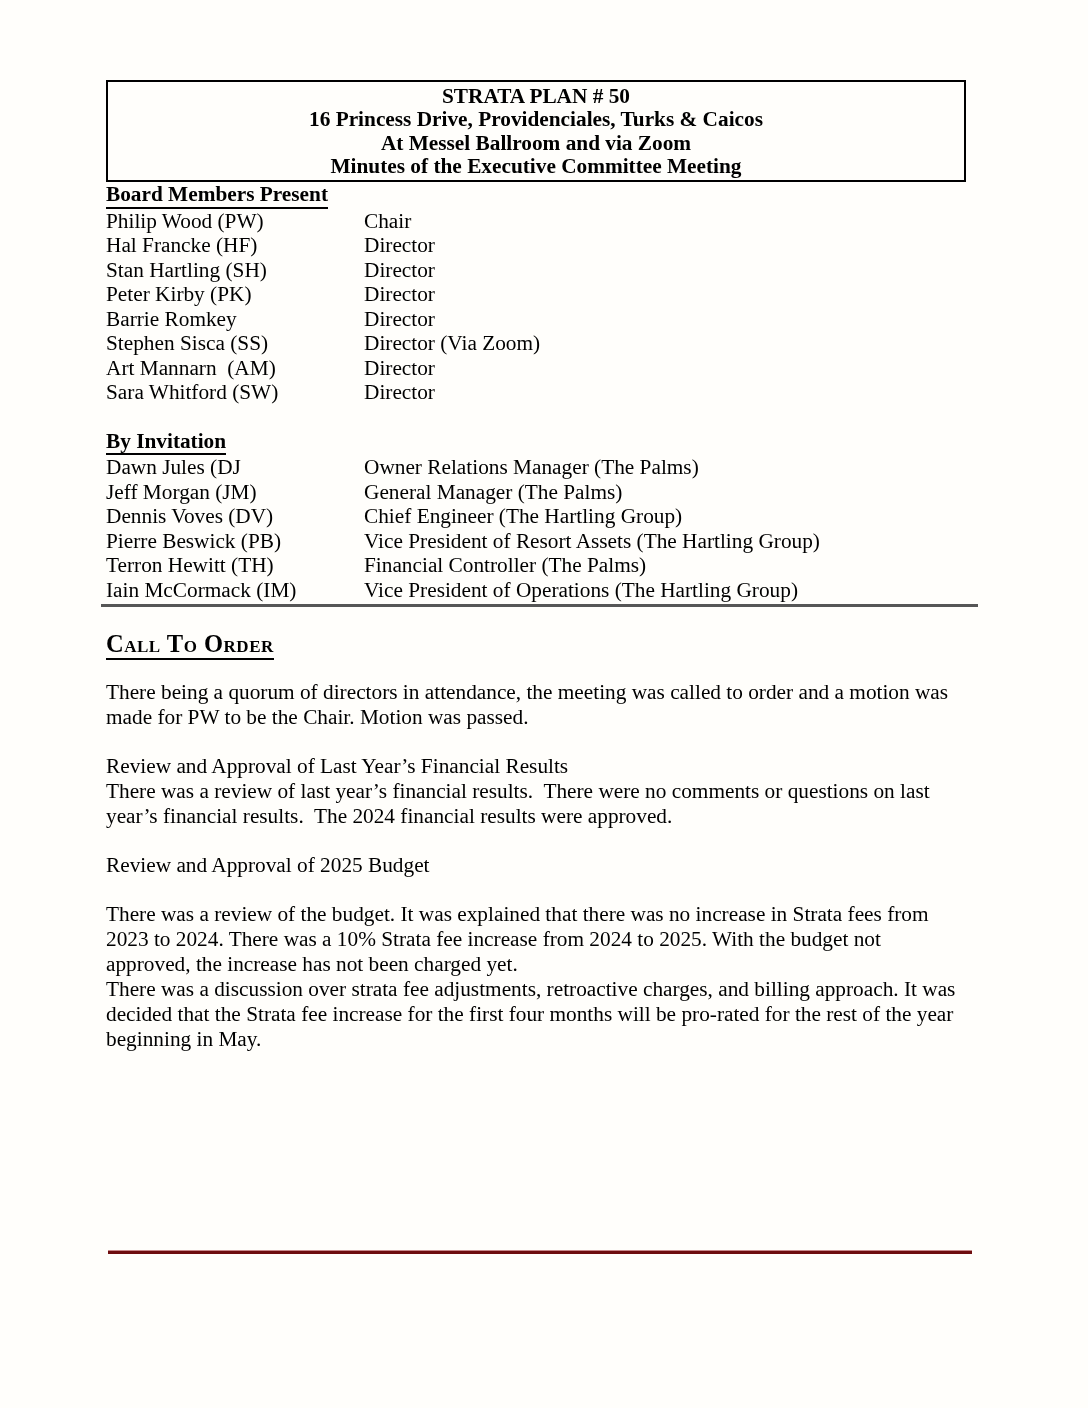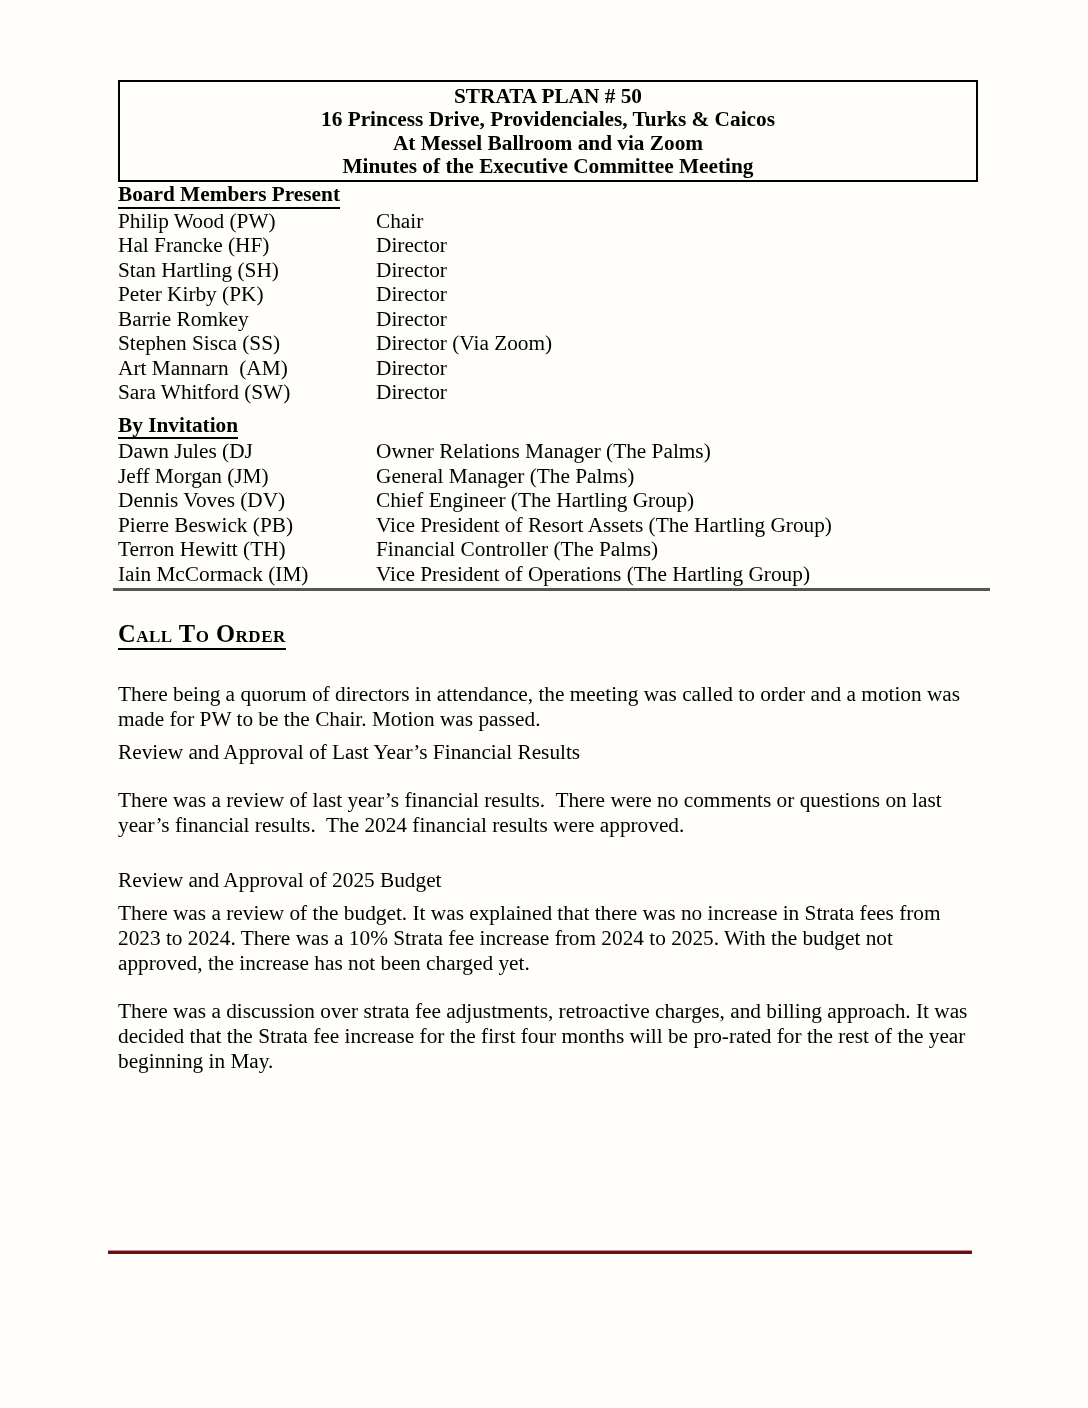--- a/index.html
+++ b/index.html
@@ -14,40 +14,40 @@
     width:1088px;
     height:1408px;
     background:#fffefb;
     font-family:"Liberation Serif","DejaVu Serif",serif;
     font-size:21.3px;
     color:#000;
     overflow:hidden;
   }
   .content{
     position:absolute;
-    left:118px;
+    left:106px;
     top:80px;
     width:860px;
   }
   .header-box{
     border:2px solid var(--box-border);
     text-align:center;
     font-weight:bold;
     line-height:23.3px;
     padding:3px 6px 2px;
   }
   .list-heading{
     font-weight:bold;
     line-height:24.5px;
   }
   .mt27{}
-  .mt26{margin-top:30px;}
-  .mt24{margin-top:8px;}
-  .mt23{margin-top:23px;}
-  .mt20{margin-top:32px;}
+  .mt26{margin-top:24px;}
+  .mt24{margin-top:24px;}
+  .mt23{}
+  .mt20{margin-top:20px;}
   .u{
     display:inline-block;
     border-bottom:2px solid #000;
   }
   .member-row{
     display:grid;
     grid-template-columns:258px 1fr;
     line-height:24.5px;
   }
   .member-name{white-space:pre-wrap;}

